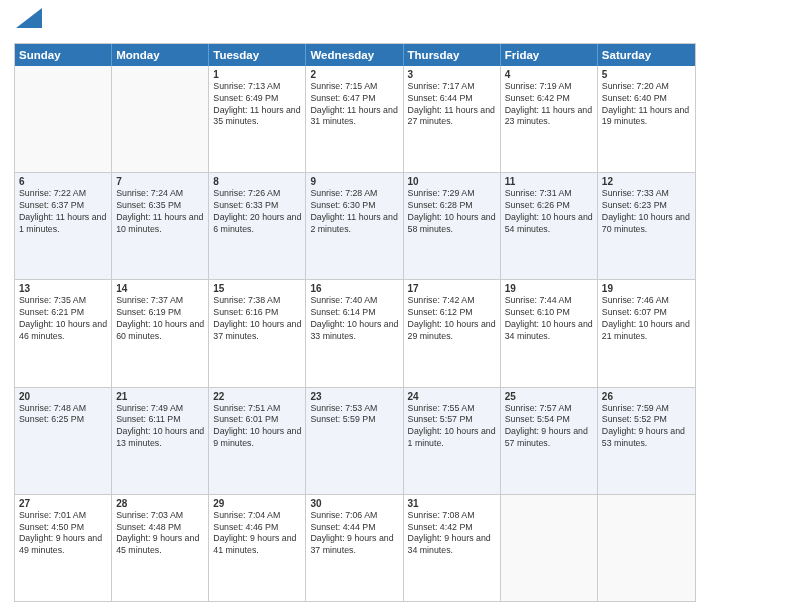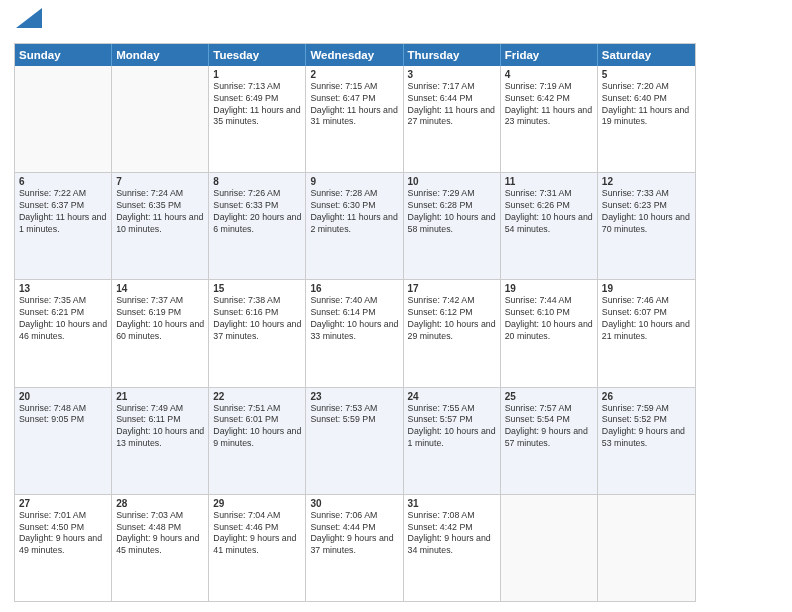--- a/index.html
+++ b/index.html
@@ -243,34 +243,34 @@
           <div class="cal-cell">
             <div class="day-num">17</div>
             <p>Sunrise: 7:42 AM</p>
             <p>Sunset: 6:12 PM</p>
             <p>Daylight: 10 hours and 29 minutes.</p>
           </div>
           <div class="cal-cell">
             <div class="day-num">19</div>
             <p>Sunrise: 7:44 AM</p>
             <p>Sunset: 6:10 PM</p>
-            <p>Daylight: 10 hours and 20 minutes.</p>
+            <p>Daylight: 10 hours and 34 minutes.</p>
           </div>
           <div class="cal-cell">
             <div class="day-num">19</div>
             <p>Sunrise: 7:46 AM</p>
             <p>Sunset: 6:07 PM</p>
             <p>Daylight: 10 hours and 21 minutes.</p>
           </div>
         </div>
         <div class="cal-row row-alt">
           <div class="cal-cell">
             <div class="day-num">20</div>
             <p>Sunrise: 7:48 AM</p>
-            <p>Sunset: 9:05 PM</p>
+            <p>Sunset: 6:25 PM</p>
           </div>
           <div class="cal-cell">
             <div class="day-num">21</div>
             <p>Sunrise: 7:49 AM</p>
             <p>Sunset: 6:11 PM</p>
             <p>Daylight: 10 hours and 13 minutes.</p>
           </div>
           <div class="cal-cell">
             <div class="day-num">22</div>
             <p>Sunrise: 7:51 AM</p>

